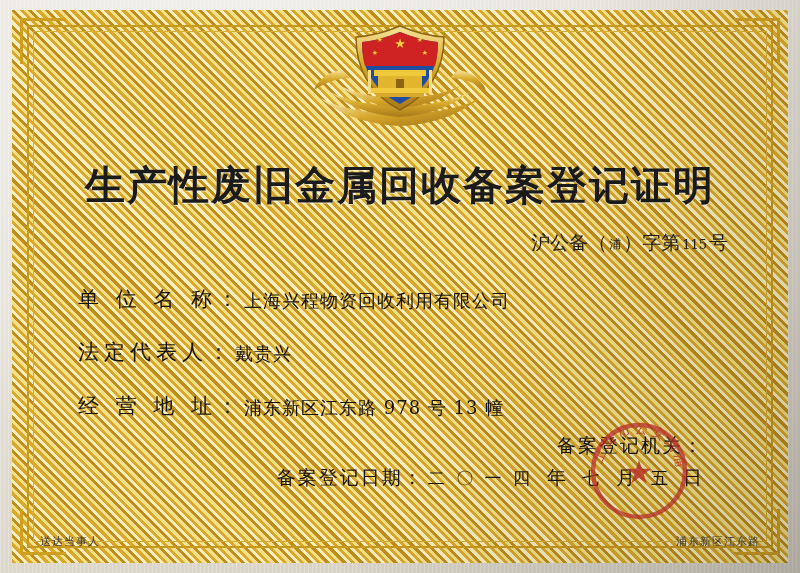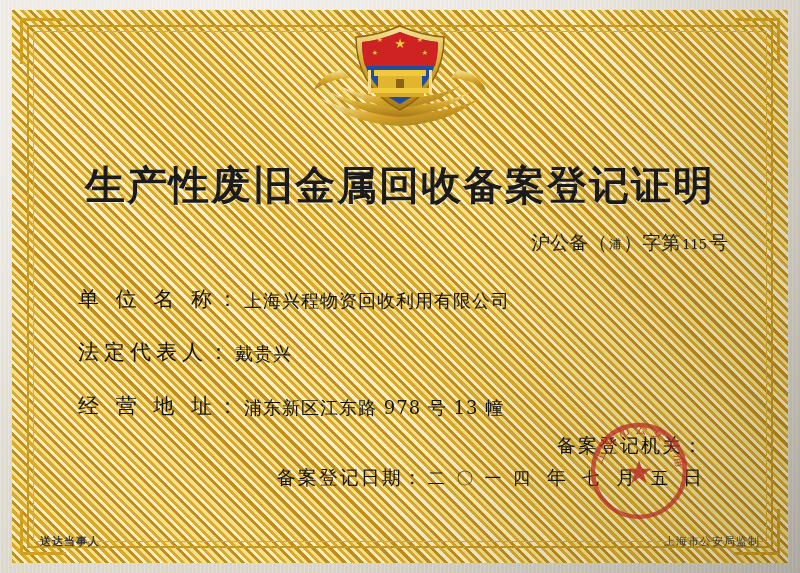--- a/index.html
+++ b/index.html
@@ -196,21 +196,20 @@
 
   
   .footer-left {
     position: absolute;
     left: 40px;
     bottom: 24px;
     font-family: "DejaVu Serif", serif;
     font-size: 11px;
     color: #3a3a3a;
     letter-spacing: 1px;
-    font-weight: bold;
   }
   .footer-right {
     position: absolute;
     right: 40px;
     bottom: 24px;
     font-family: "DejaVu Serif", serif;
     font-size: 11px;
     color: #3a3a3a;
     letter-spacing: 1px;
   }
@@ -325,15 +324,15 @@
       <text font-family="DejaVu Serif, serif" font-size="15" fill="#c8322c" letter-spacing="3">
         <textPath href="#sealArc" startOffset="6%">上海市公安局浦东分局</textPath>
       </text>
       <text x="60" y="74" text-anchor="middle" font-size="36" fill="#c8322c" font-family="DejaVu Sans, sans-serif">★</text>
     </svg>
   </div>
 
   <div class="paper-shade"></div>
 
   <div class="footer-left">送达当事人</div>
-  <div class="footer-right">上海市公安局监制</div>
+  <div class="footer-right">浦东新区江东路</div>
 
 </div>
 
 </body></html>

